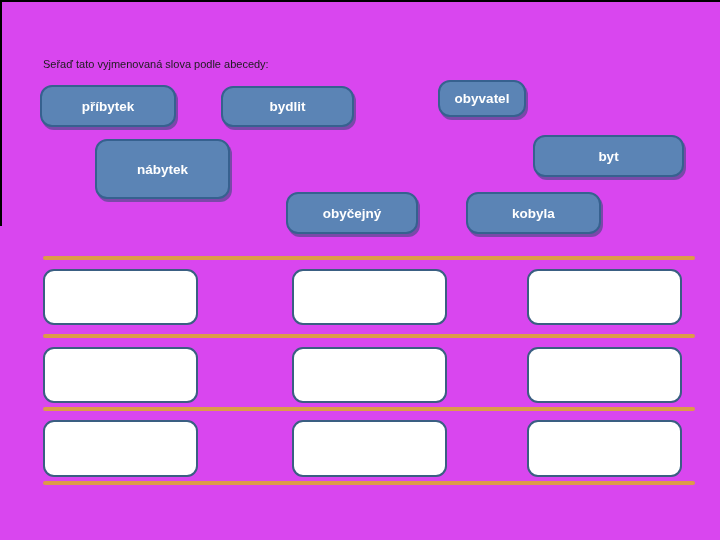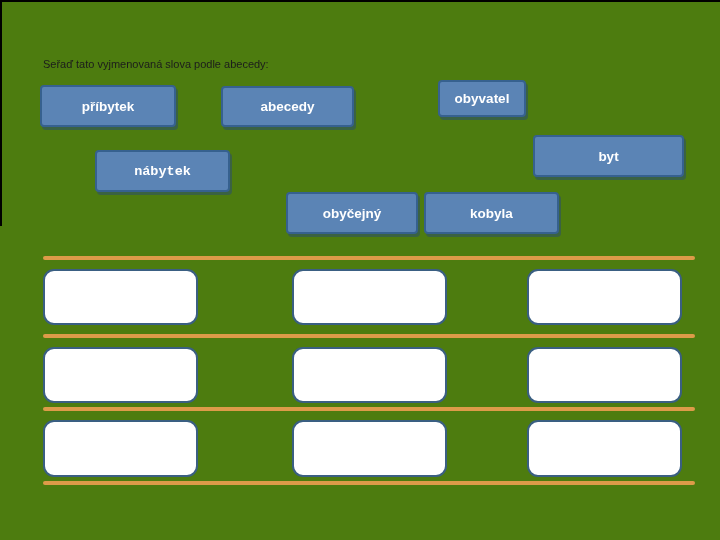--- a/index.html
+++ b/index.html
@@ -1,42 +1,42 @@
 <!DOCTYPE html>
 <html><head>
 <meta charset="utf-8">
 <style>
   html,body{margin:0;padding:0;background:#ffffff;}
   .stage{
-    position:relative;width:720px;height:540px;background:#4d7c0f;overflow:hidden;
+    position:relative;width:720px;height:540px;background:#d946ef;overflow:hidden;
     font-family:"Liberation Sans",sans-serif;
   }
   
   .edge-top{position:absolute;left:0;top:0;width:720px;height:2px;background:#000;}
   .edge-left{position:absolute;left:0;top:0;width:2px;height:226px;background:#000;}
 
   .title{
     position:absolute;left:43px;top:58px;width:400px;
     font-size:11px;font-weight:normal;color:#1c1c1c;letter-spacing:0px;
   }
 
   .word-box{
     position:absolute;display:flex;align-items:center;justify-content:center;
-    background:#5b84b5;border:2.5px solid #36618f;border-radius:4px;
+    background:#5b84b5;border:2.5px solid #36618f;border-radius:12px;
     box-shadow:2px 3px 0 rgba(44,77,112,0.55);
     color:#ffffff;font-size:13.5px;font-weight:bold;box-sizing:border-box;
   }
   .w1{left:40px;top:85px;width:136px;height:42px;}
   .w2{left:221px;top:86px;width:133px;height:41px;}
   .w3{left:438px;top:80px;width:88px;height:37px;}
-  .w4{left:95px;top:150px;width:135px;height:42px;font-family:Liberation Mono, monospace;}
+  .w4{left:95px;top:139px;width:135px;height:60px;}
   .w5{left:315px;top:141px;width:135px;height:42px;}
   .w6{left:533px;top:135px;width:151px;height:42px;}
   .w7{left:251px;top:192px;width:132px;height:42px;margin-left:35px;}
-  .w8{left:424px;top:192px;width:135px;height:42px;}
+  .w8{left:466px;top:192px;width:135px;height:42px;}
 
   .divider{
     position:absolute;left:43px;width:652px;height:4px;background:#dd9b49;border-radius:2px;
   }
   .l1{top:256px;} .l2{top:334px;} .l3{top:407px;} .l4{top:481px;}
 
   .slot{
     position:absolute;background:#ffffff;border:2.5px solid #3a5f82;border-radius:11px;
     box-sizing:border-box;
   }
@@ -46,21 +46,21 @@
 </head>
 <body>
 
 <div class="stage">
   <div class="edge-top"></div>
   <div class="edge-left"></div>
 
   <div class="title">Seřaď tato vyjmenovaná slova podle abecedy:</div>
 
   <div class="word-box w1">příbytek</div>
-  <div class="word-box w2">abecedy</div>
+  <div class="word-box w2">bydlit</div>
   <div class="word-box w3">obyvatel</div>
   <div class="word-box w4">nábytek</div>
   <div class="word-box w6">byt</div>
   <div class="word-box w7">obyčejný</div>
   <div class="word-box w8">kobyla</div>
 
   <div class="divider l1"></div>
   <div class="divider l2"></div>
   <div class="divider l3"></div>
   <div class="divider l4"></div>

